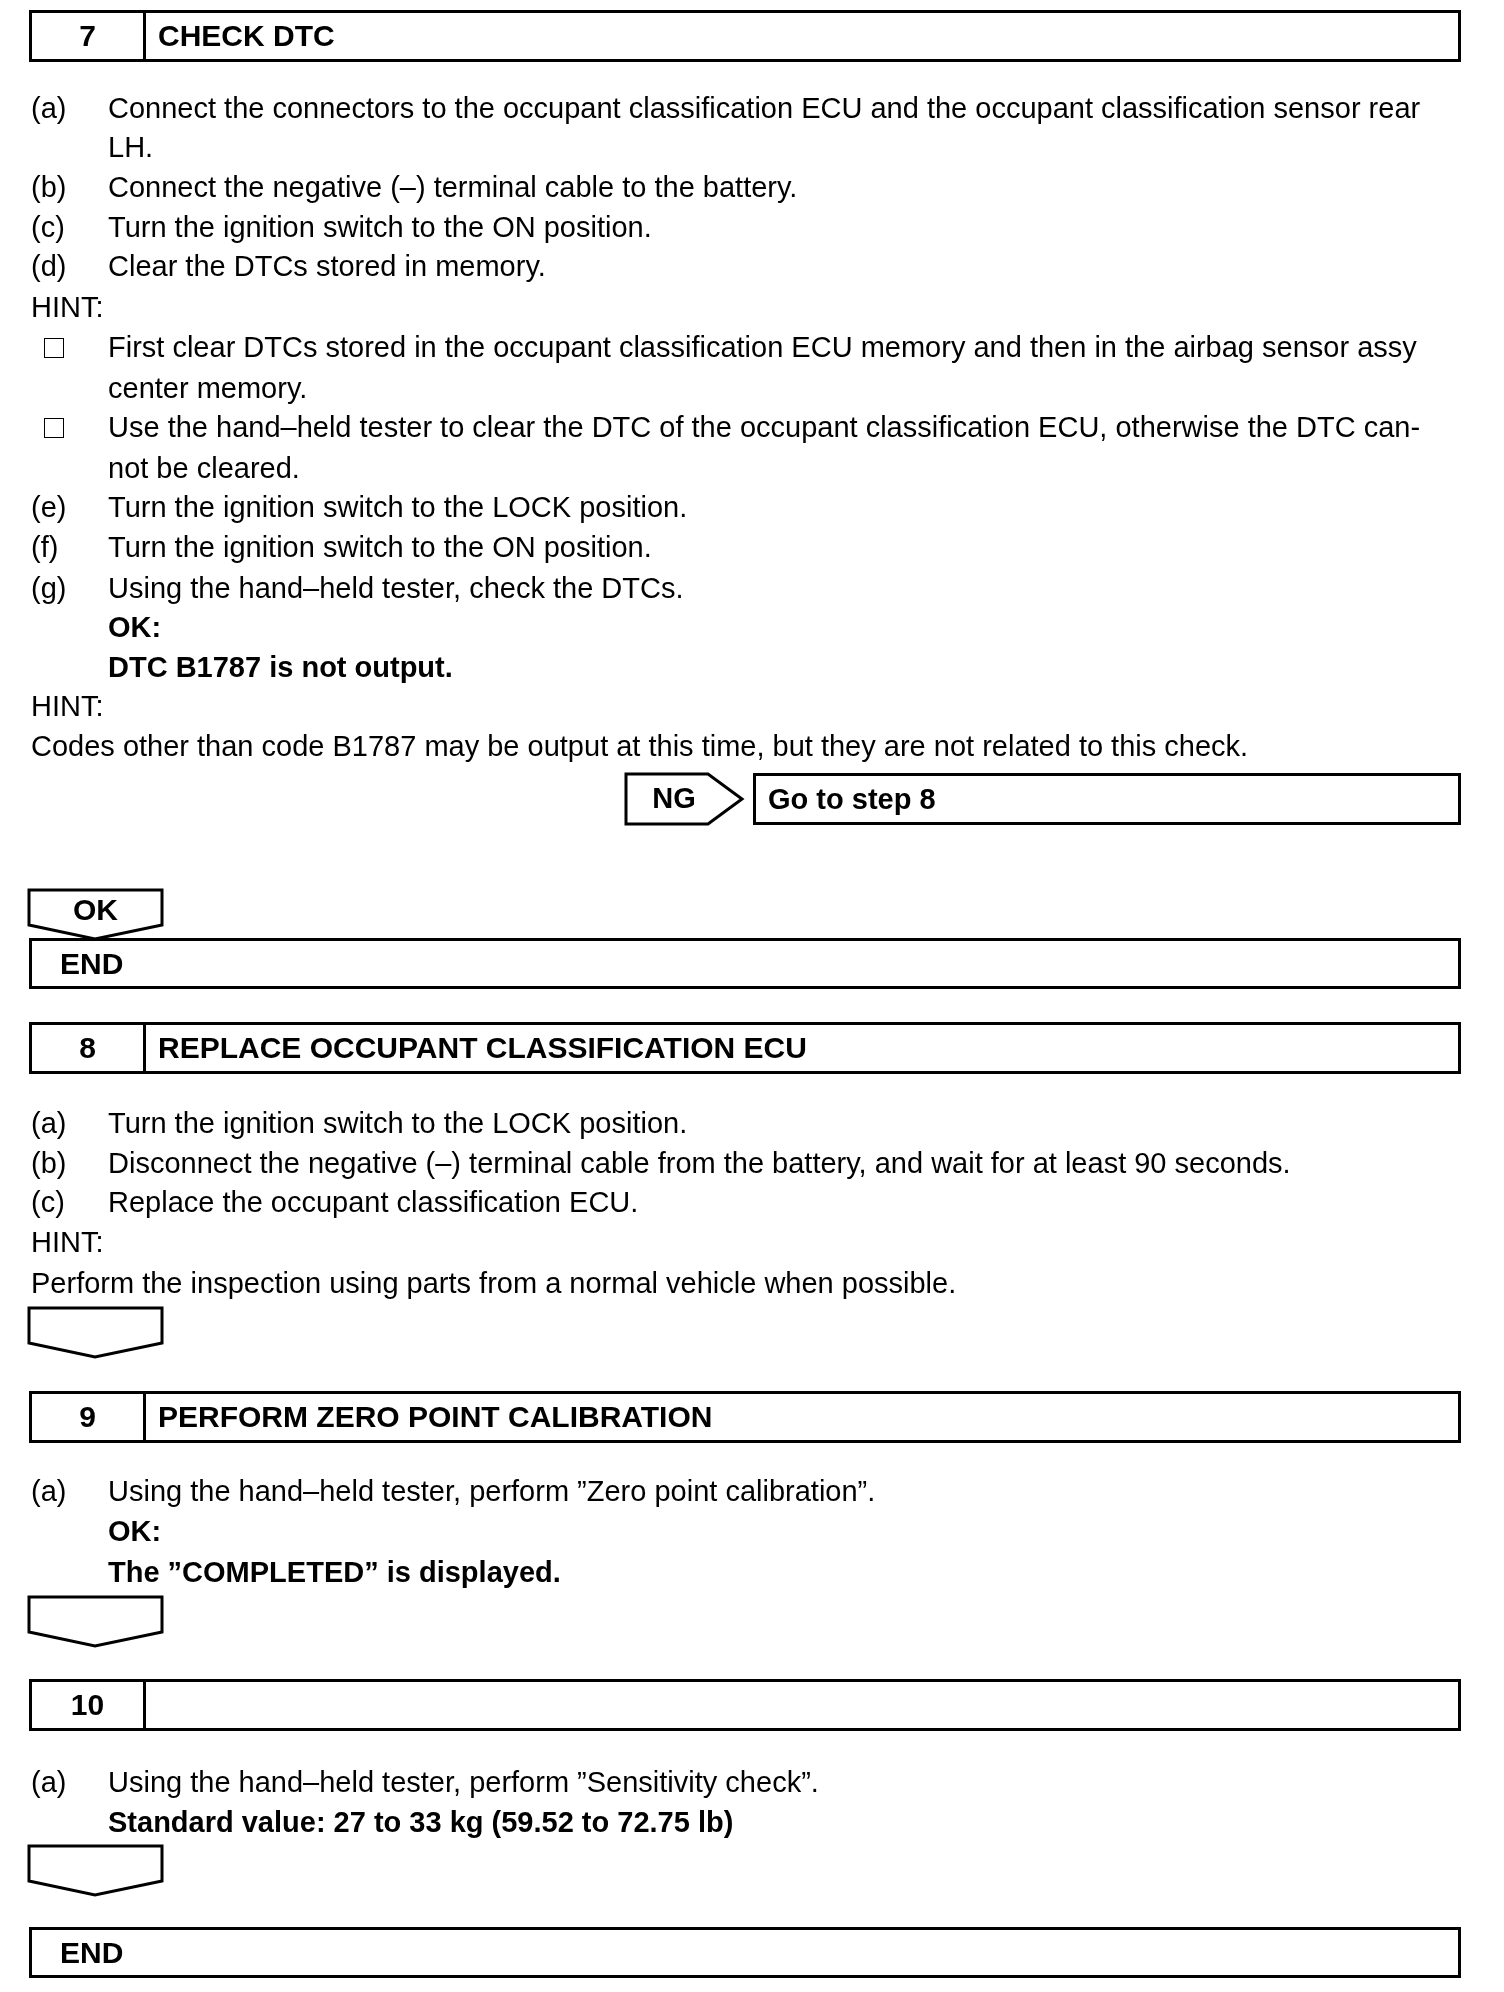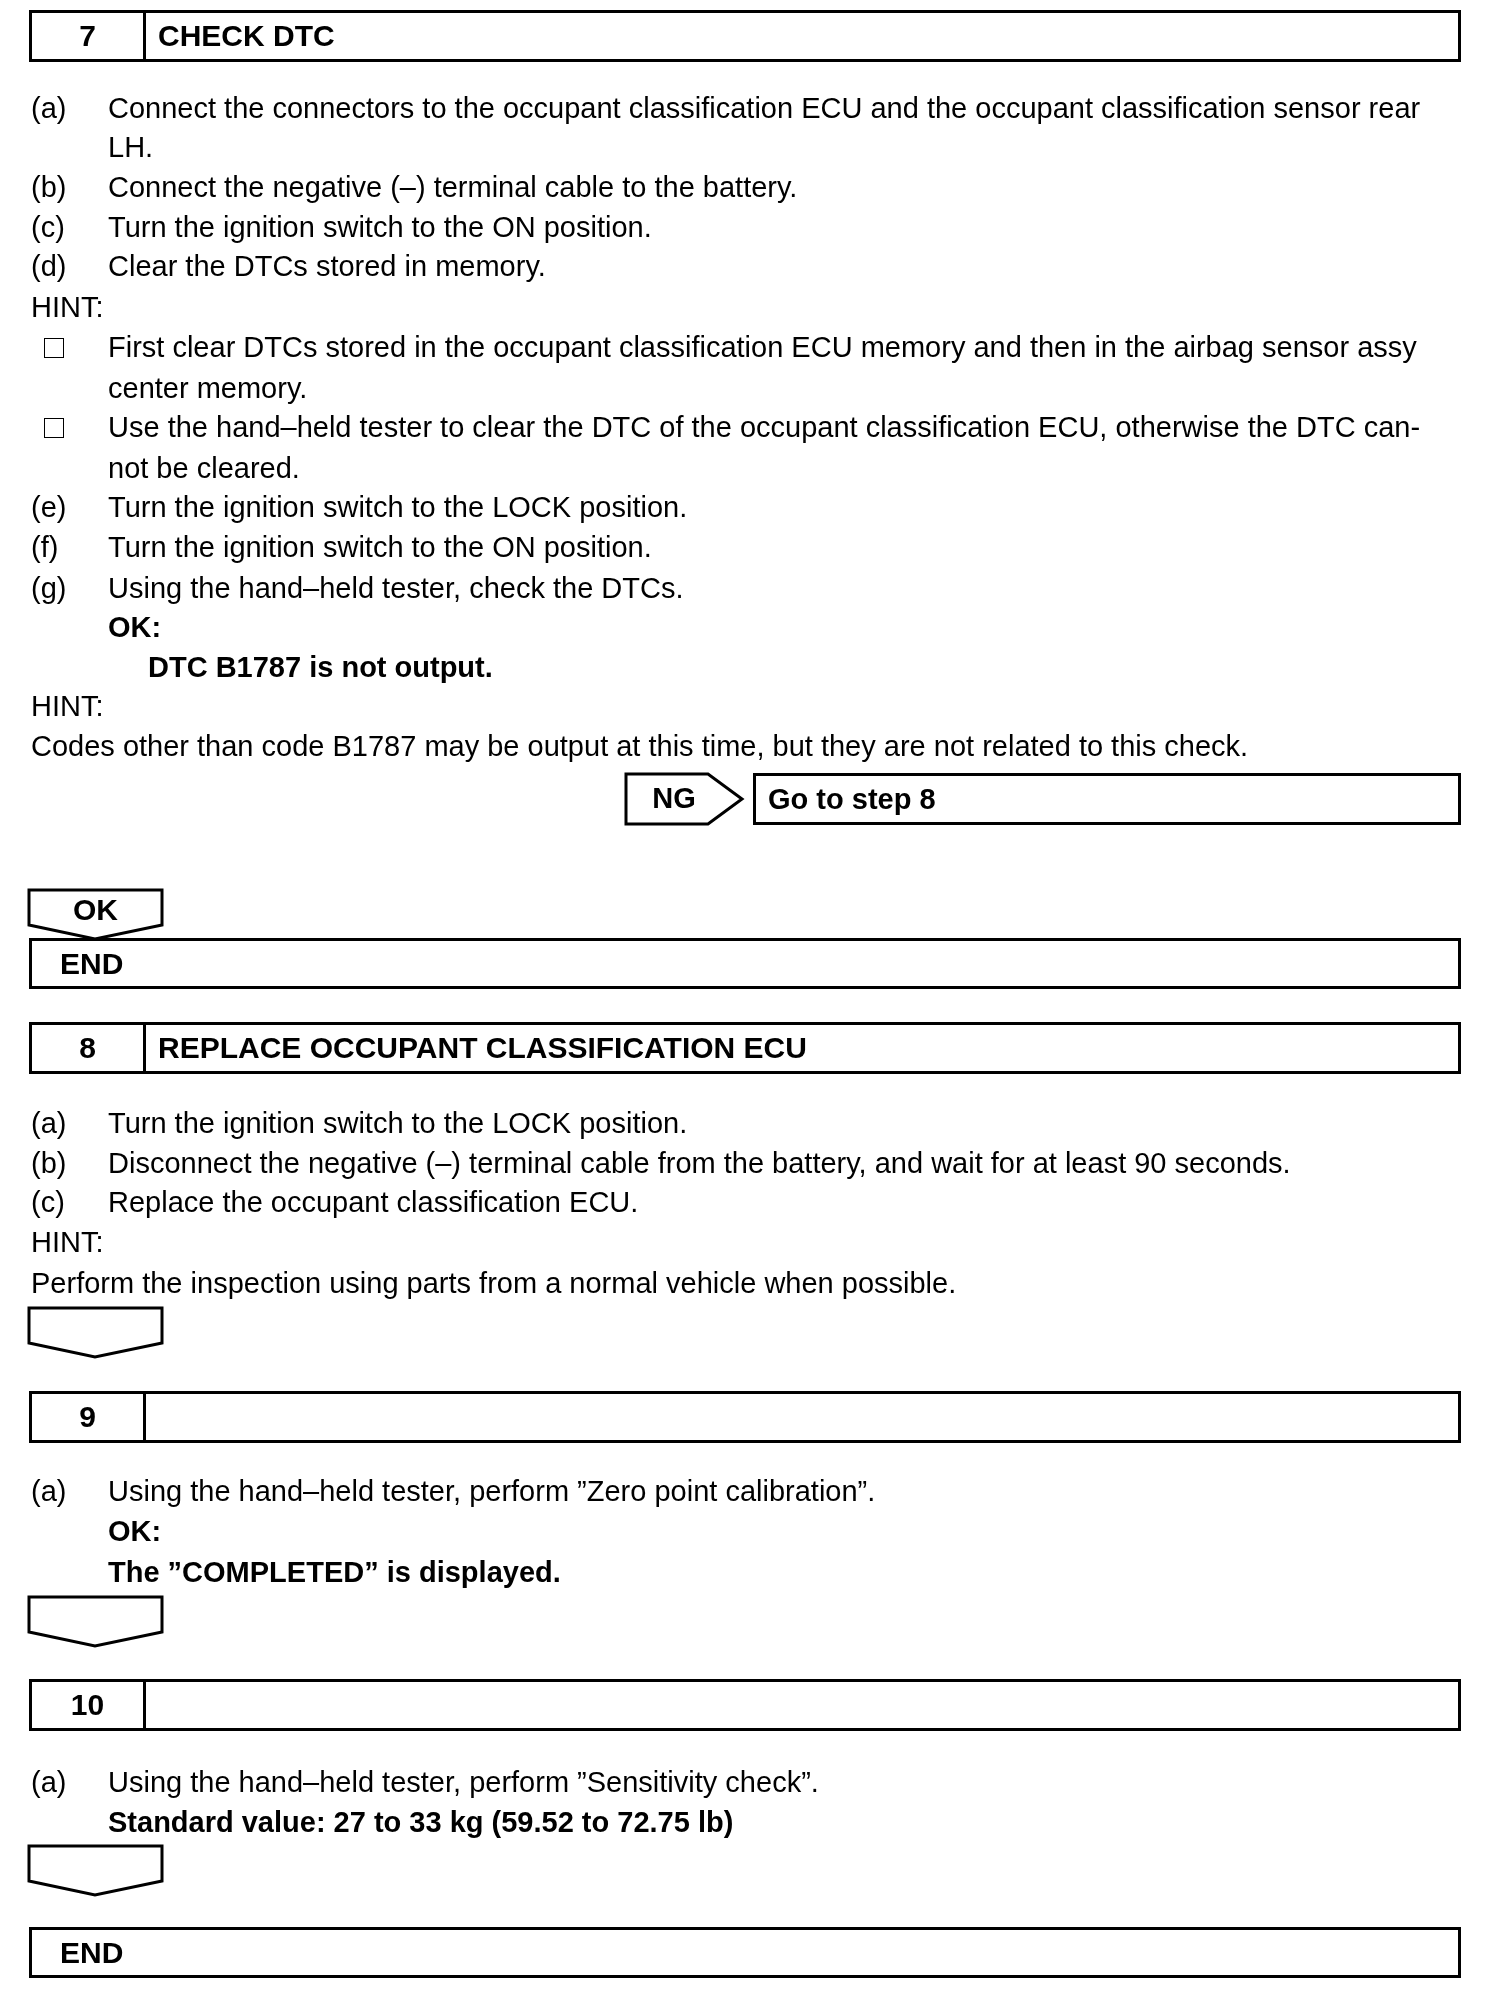--- a/index.html
+++ b/index.html
@@ -59,21 +59,21 @@
 <div class="line txt" style="top:448px;">not be cleared.</div>
 
 <div class="line lbl" style="top:487px;">(e)</div>
 <div class="line txt" style="top:487px;">Turn the ignition switch to the LOCK position.</div>
 <div class="line lbl" style="top:527px;">(f)</div>
 <div class="line txt" style="top:527px;">Turn the ignition switch to the ON position.</div>
 <div class="line lbl" style="top:568px;">(g)</div>
 <div class="line txt" style="top:568px;">Using the hand–held tester, check the DTCs.</div>
 
 <div class="line txt bold" style="top:607px;">OK:</div>
-<div class="line txt bold" style="top:647px;margin-left:40px;">DTC B1787 is not output.</div>
+<div class="line txt bold" style="top:647px;">DTC B1787 is not output.</div>
 
 <div class="line hint" style="top:686px;">HINT:</div>
 <div class="line hint" style="top:726px;">Codes other than code B1787 may be output at this time, but they are not related to this check.</div>
 
 <div class="ng">
   <svg width="124" height="54">
     <polygon points="2,2 84,2 118,27 84,52 2,52" fill="#fff" stroke="#000" stroke-width="3"></polygon>
   </svg>
   <span>NG</span>
 </div>
@@ -107,20 +107,21 @@
 <div class="line hint" style="top:1263px;">Perform the inspection using parts from a normal vehicle when possible.</div>
 
 <div class="arrow" style="top:1306px;">
   <svg width="140" height="54">
     <polygon points="2,2 135,2 135,37 68,51 2,37" fill="#fff" stroke="#000" stroke-width="3"></polygon>
   </svg>
 </div>
 
 <div class="hdr" style="top:1391px;">
   <div class="num">9</div>
+  <div class="ttl">PERFORM ZERO POINT CALIBRATION</div>
 </div>
 
 <div class="line lbl" style="top:1471px;">(a)</div>
 <div class="line txt" style="top:1471px;">Using the hand–held tester, perform ”Zero point calibration”.</div>
 <div class="line txt bold" style="top:1511px;">OK:</div>
 <div class="line txt bold" style="top:1552px;">The ”COMPLETED” is displayed.</div>
 
 <div class="arrow" style="top:1595px;">
   <svg width="140" height="54">
     <polygon points="2,2 135,2 135,37 68,51 2,37" fill="#fff" stroke="#000" stroke-width="3"></polygon>

